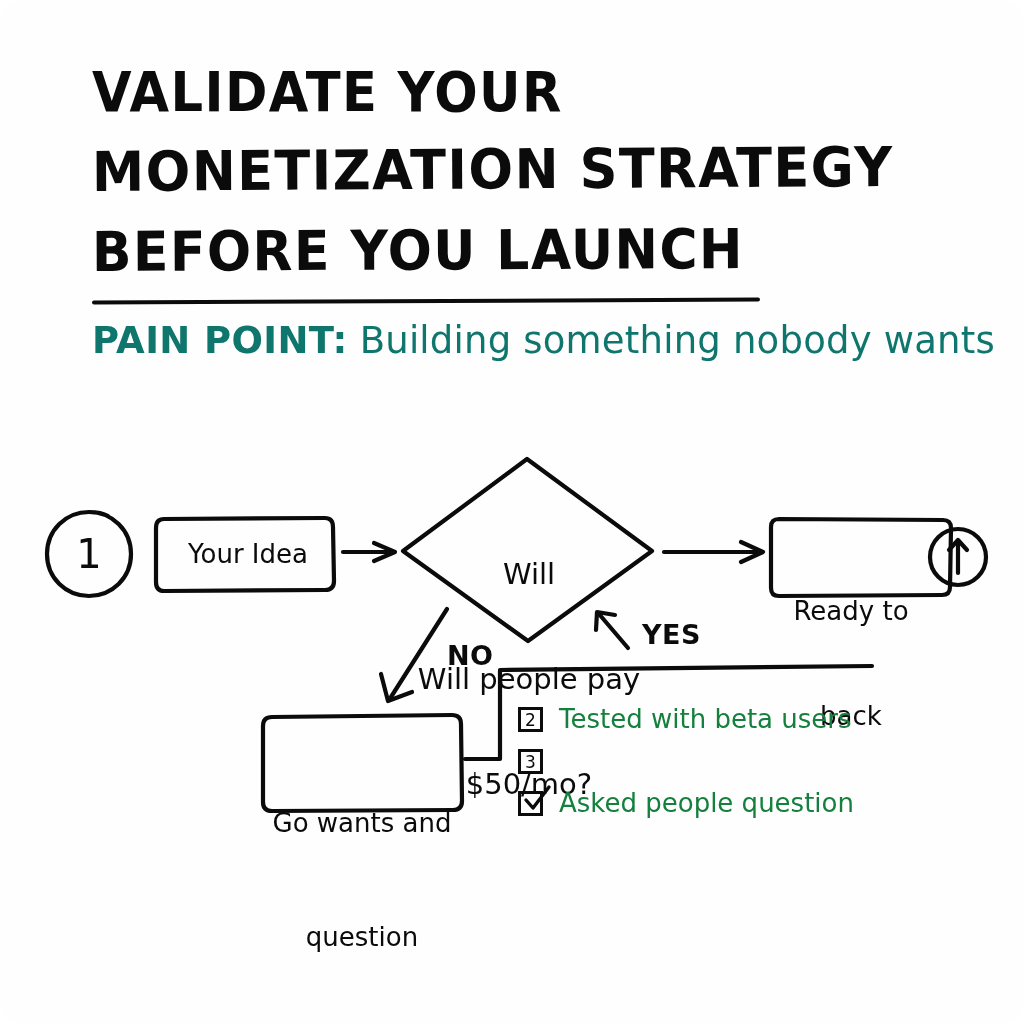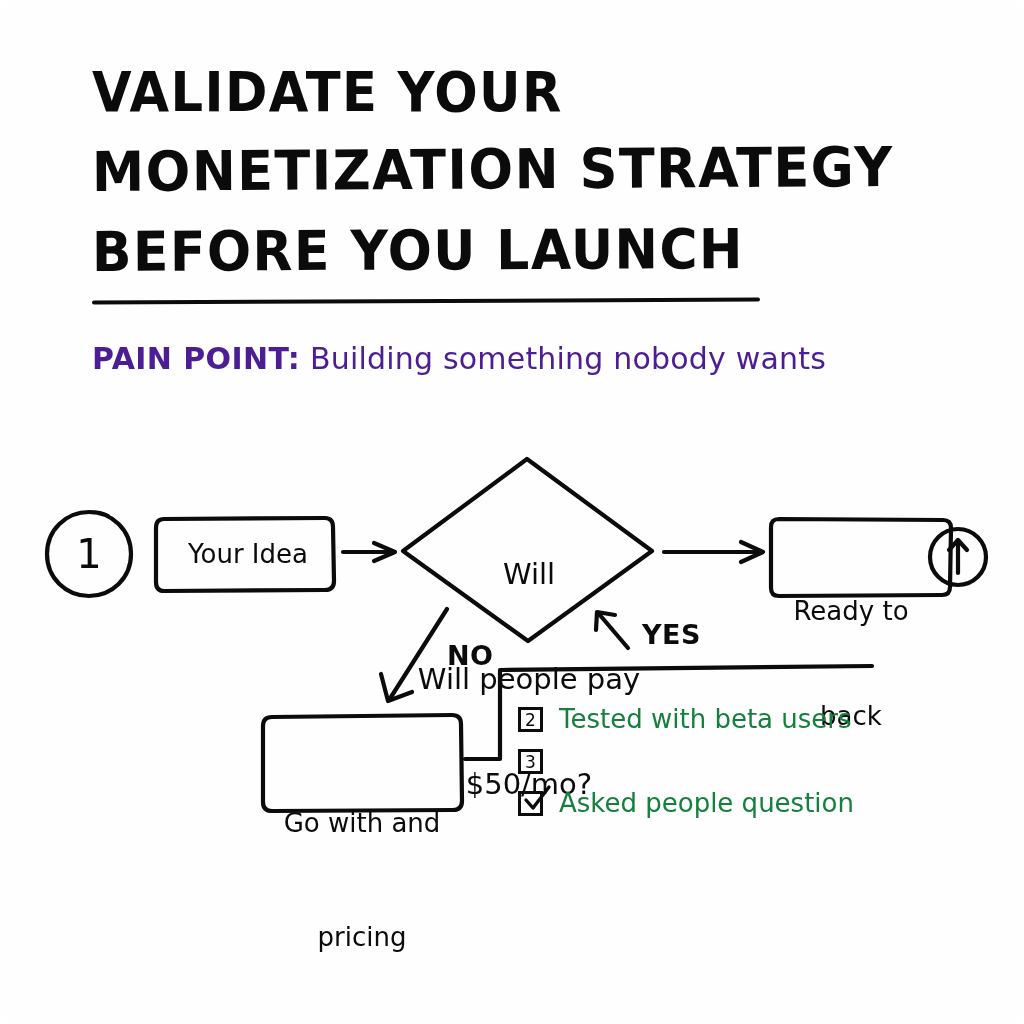--- a/index.html
+++ b/index.html
@@ -50,25 +50,25 @@
     width: 668px;
     height: 4px;
     background: #0b0b0b;
     border-radius: 3px;
     transform: rotate(-0.25deg);
   }
 
   .subtitle {
     position: absolute;
     left: 92px;
-    top: 337px;
-    font-size: 30px;
+    top: 319px;
+    font-size: 37px;
     line-height: 44px;
     white-space: nowrap;
-    color: #4c1d95;
+    color: #0f766e;
     letter-spacing: 0.2px;
   }
   .subtitle .lead {
     font-weight: 700;
     letter-spacing: 0.4px;
   }
   .subtitle .rest {
     font-weight: 400;
   }
 
@@ -246,22 +246,22 @@
     <div>Will people pay</div>
     <div>$50/mo?</div>
   </div>
 
   <div class="node-text ready-text">
     <div>Ready to</div>
     <div>back</div>
   </div>
 
   <div class="node-text goback-text">
-    <div>Go with and</div>
-    <div>pricing</div>
+    <div>Go wants and</div>
+    <div>question</div>
   </div>
 
   <div class="edge-label label-no">NO</div>
   <div class="edge-label label-yes">YES</div>
 
   <div class="checklist">
 
     <div class="check-row">
       <div class="check-box"><span>2</span></div>
       <div class="check-label">Tested with beta users</div>

